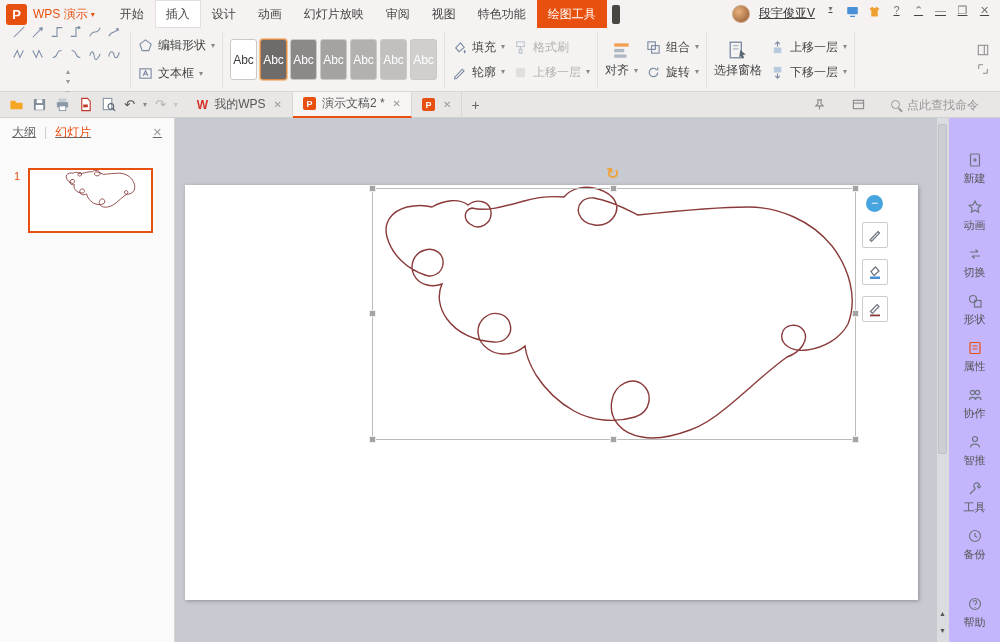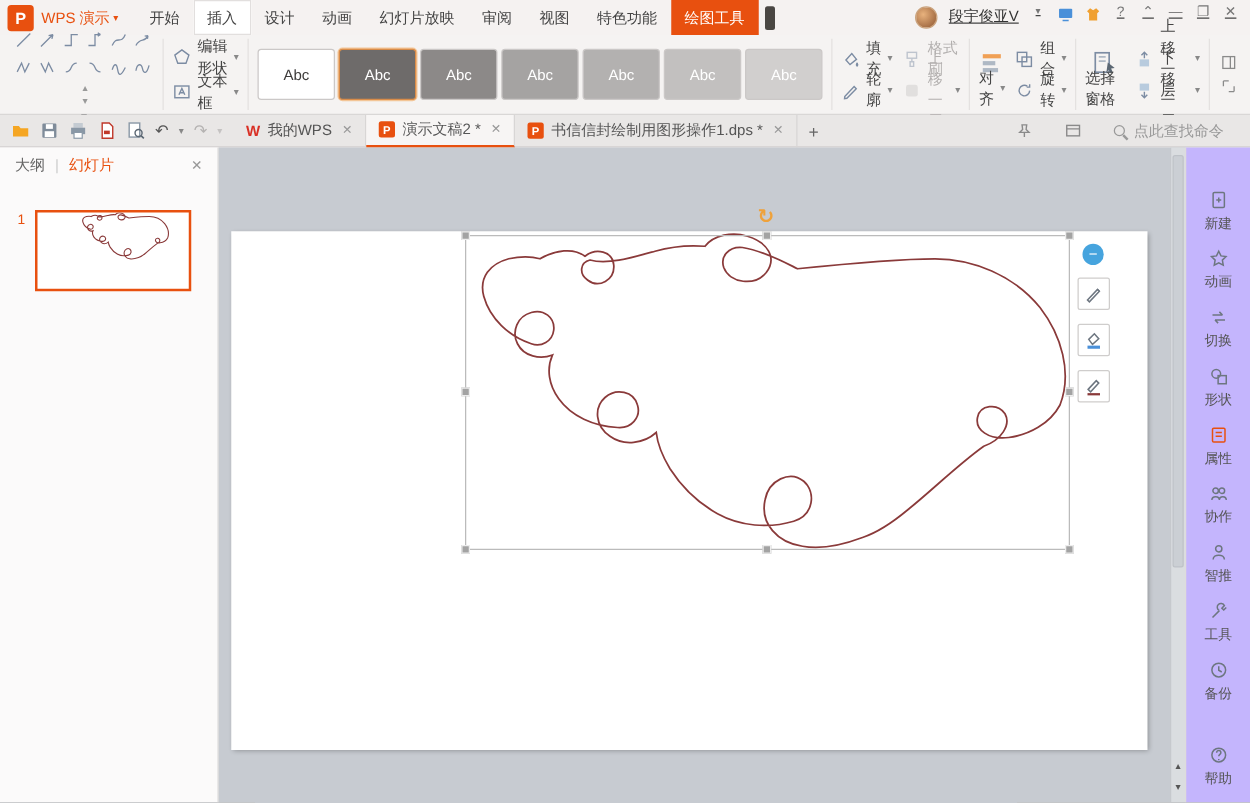--- a/index.html
+++ b/index.html
@@ -35,21 +35,21 @@
   .caret{ font-size:8px; color:#888; line-height:1; }
   .dis{ color:#B3B0AF; }
   .dis svg{ opacity:.45; }
   .rico{ width:15px; height:15px; stroke:#7C8CA3; fill:none; stroke-width:1.2; flex:0 0 auto; }
   .shape-wrap{ display:flex; align-items:center; }
   .shape-grid{ display:grid; grid-template-columns:repeat(6,19px); grid-auto-rows:22px; }
   .shape-cell{ display:flex; align-items:center; justify-content:center; cursor:pointer; }
   .shape-cell svg{ width:14px; height:14px; stroke:#7C8CA3; fill:none; stroke-width:1.2; }
   .gal-scroll{ display:flex; flex-direction:column; gap:3px; color:#999; font-size:7px; padding-left:4px; }
   .abc-row{ display:flex; gap:3px; align-items:center; height:100%; }
-  .abc{ width:62px; height:41px; border:1px solid #CBC8C7; border-radius:3px; background:#fff; color:#3E3C3B;
+  .abc{ width:27px; height:41px; border:1px solid #CBC8C7; border-radius:3px; background:#fff; color:#3E3C3B;
     font-size:12px; display:flex; align-items:center; justify-content:center; cursor:pointer; }
   .abc.sel{ border:1px solid #D98C49; box-shadow:0 0 0 1px #F3C596; }
   .a2{ background:#6E6B6A; color:#fff; } .a3{ background:#8C8988; color:#fff; }
   .a4{ background:#A5A3A2; color:#fff; } .a5{ background:#B3B1B0; color:#fff; }
   .a6{ background:#C2C0BF; color:#fff; } .a7{ background:#D1CFCE; color:#fff; }
   .bigico{ width:20px; height:20px; stroke:#7C8CA3; fill:none; stroke-width:1.2; }
   .colstack{ display:flex; flex-direction:column; align-items:center; justify-content:center; gap:2px; }
   .ribbon-corner{ margin-left:auto; display:flex; flex-direction:column; gap:7px; padding:8px 9px; border-right:none; }
   .ribbon-corner svg{ width:12px; height:12px; stroke:#8a8a8a; fill:none; stroke-width:1.2; }
 
@@ -74,21 +74,21 @@
   .mag{ width:9px; height:9px; border:1.5px solid #999; border-radius:50%; position:relative; }
   .mag::after{ content:""; position:absolute; width:5px; height:1.5px; background:#999;
     transform:rotate(45deg); right:-4px; bottom:-2px; }
   .search input{ border:none; background:transparent; outline:none; width:86px; font-size:12px; color:#777;
     font-family:inherit; }
   .search input::placeholder{ color:#999; }
 
   
   .lpanel{ position:absolute; left:0; top:118px; bottom:0; width:175px; background:#FBFAFA;
     border-right:1px solid #D8D6D5; }
-  .lp-head{ height:28px; display:flex; align-items:center; gap:8px; padding:12px 12px; font-size:12px; color:#666; }
+  .lp-head{ height:28px; display:flex; align-items:center; gap:8px; padding:12px 12px; font-size:12px; color:#666;text-decoration:underline; }
   .lp-pipe{ color:#ccc; }
   .lp-slides{ color:var(--accent); }
   .lp-close{ margin-left:auto; color:#999; font-size:11px; cursor:pointer; }
   .thumb-num{ position:absolute; left:14px; top:52px; color:var(--accent); font-size:11px; }
   .thumb{ position:absolute; left:28px; top:50px; width:125px; height:65px; background:#fff;
     border:2px solid var(--accent); cursor:pointer; }
 
   
   .canvas{ position:absolute; left:175px; top:118px; right:52px; bottom:0; background:#C7CBD1; overflow:hidden; }
   .slide{ position:absolute; left:10px; top:67px; width:733px; height:415px; background:#fff;
@@ -431,21 +431,20 @@
       <span>我的WPS</span>
       <span class="tclose">✕</span>
     </div>
     <div class="dtab active">
       <span class="picon">P</span>
       <span>演示文稿2 *</span>
       <span class="tclose">✕</span>
     </div>
     <div class="dtab">
       <span class="picon">P</span>
-      <span>书信信封绘制用图形操作1.dps *</span>
       <span class="tclose">✕</span>
     </div>
     <span class="plus">+</span>
 
     <div class="tbr2">
       <svg viewBox="0 0 14 14">
           <path d="M5 2 h4 l-.5 4 2.5 2.5 H3 L5.5 6 Z M7 8.5 V12.5"></path>
         </svg>
       <svg viewBox="0 0 14 14">
           <rect x="1.5" y="2.5" width="11" height="9"></rect>

